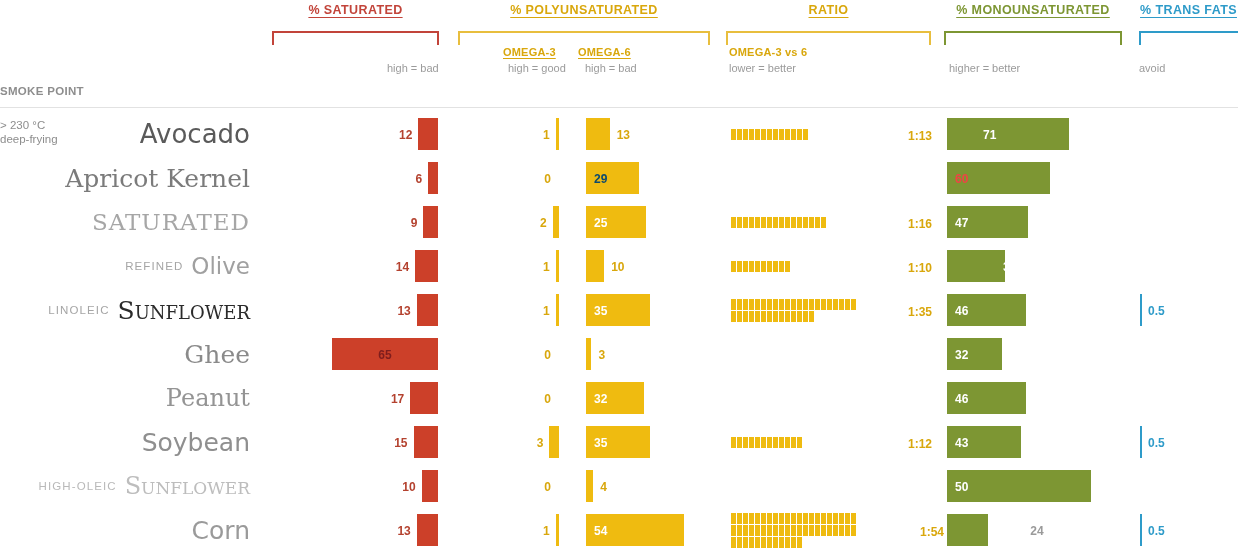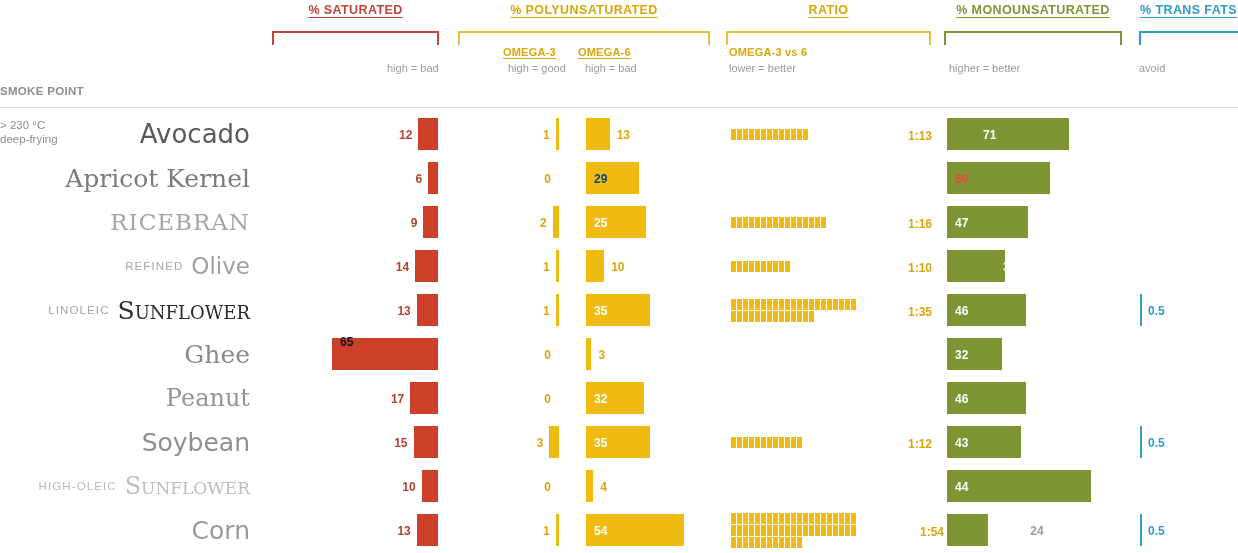--- a/index.html
+++ b/index.html
@@ -122,21 +122,21 @@
         <div class="bar" style="left:428.22px;top:6px;width:9.78px;height:32px;background:#cc4029;"></div>
         <div class="val" style="left:398.22px;top:17px;width:24px;text-align:right;color:#b4422f;">6</div>
         <div class="val" style="left:527px;top:17px;width:24px;text-align:right;color:#d9a70c;">0</div>
         <div class="bar" style="left:586px;top:6px;width:52.78px;height:32px;background:#efbb10;"></div>
         <div class="val val-in" style="left:594px;top:17px;color:#0c4a6e;">29</div>
         <div class="bar" style="left:947px;top:6px;width:103.2px;height:32px;background:#7d9633;"></div>
         <div class="val val-in" style="left:955px;top:17px;color:#ef4444;">60</div>
       </div>
       <div class="row" style="top:200px;">
         <div class="oil-name">
-          <span class="oil-main" style="font-size:23px;color:#a6a6a6;font-family:&quot;DejaVu Serif&quot;, serif;letter-spacing:1px;">RICEBRAN</span>
+          <span class="oil-main" style="font-size:23px;color:#a6a6a6;font-family:&quot;DejaVu Serif&quot;, serif;letter-spacing:1px;">SATURATED</span>
         </div>
         <div class="bar" style="left:423.33px;top:6px;width:14.669999999999998px;height:32px;background:#cc4029;"></div>
         <div class="val" style="left:393.33px;top:17px;width:24px;text-align:right;color:#b4422f;">9</div>
         <div class="bar" style="left:552.6px;top:6px;width:6.4px;height:32px;background:#efbb10;"></div>
         <div class="val" style="left:522.6px;top:17px;width:24px;text-align:right;color:#d9a70c;">2</div>
         <div class="bar" style="left:586px;top:6px;width:60.06px;height:32px;background:#efbb10;"></div>
         <div class="val val-in" style="left:594px;top:17px;color:#fff;">25</div>
         <div class="ticks" style="left:731px;top:16.5px;">
           <div class="tick" style="background:#efbb10;"></div>
           <div class="tick" style="background:#efbb10;"></div>
@@ -238,21 +238,21 @@
         <div class="bar" style="left:947px;top:6px;width:79.12px;height:32px;background:#7d9633;"></div>
         <div class="val val-in" style="left:955px;top:17px;color:#fff;">46</div>
         <div class="bar" style="left:1140px;top:6px;width:2px;height:32px;background:#2e9bc9;"></div>
         <div class="val" style="left:1148px;top:17px;color:#2e9bc9;">0.5</div>
       </div>
       <div class="row" style="top:332px;">
         <div class="oil-name">
           <span class="oil-main" style="font-size:25px;color:#8a8a8a;font-family:&quot;DejaVu Serif&quot;, serif;letter-spacing:0px;">Ghee</span>
         </div>
         <div class="bar" style="left:332.05px;top:6px;width:105.94999999999999px;height:32px;background:#cc4029;"></div>
-        <div class="val val-in" style="left:340.05px;top:4px;color:#0f172a;width:89.94999999999999px;text-align:left;">65</div>
+        <div class="val val-in" style="left:340.05px;top:17px;color:#7f1d1d;width:89.94999999999999px;text-align:center;">65</div>
         <div class="val" style="left:527px;top:17px;width:24px;text-align:right;color:#d9a70c;">0</div>
         <div class="bar" style="left:586px;top:6px;width:5.46px;height:32px;background:#efbb10;"></div>
         <div class="val" style="left:598.46px;top:17px;color:#d9a70c;">3</div>
         <div class="bar" style="left:947px;top:6px;width:55.04px;height:32px;background:#7d9633;"></div>
         <div class="val val-in" style="left:955px;top:17px;color:#fff;">32</div>
       </div>
       <div class="row" style="top:376px;">
         <div class="oil-name">
           <span class="oil-main" style="font-size:24px;color:#949494;font-family:&quot;DejaVu Serif&quot;, serif;letter-spacing:0px;">Peanut</span>
         </div>
@@ -298,21 +298,21 @@
         <div class="oil-name">
           <span class="oil-qual" style="color:#b9b9b9;">HIGH-OLEIC</span>
           <span class="oil-main" style="font-size:24px;color:#bdbdbd;font-family:&quot;DejaVu Serif&quot;, serif;letter-spacing:0px;font-variant:small-caps;">Sunflower</span>
         </div>
         <div class="bar" style="left:421.7px;top:6px;width:16.299999999999997px;height:32px;background:#cc4029;"></div>
         <div class="val" style="left:391.7px;top:17px;width:24px;text-align:right;color:#b4422f;">10</div>
         <div class="val" style="left:527px;top:17px;width:24px;text-align:right;color:#d9a70c;">0</div>
         <div class="bar" style="left:586px;top:6px;width:7.28px;height:32px;background:#efbb10;"></div>
         <div class="val" style="left:600.28px;top:17px;color:#d9a70c;">4</div>
         <div class="bar" style="left:947px;top:6px;width:144.48px;height:32px;background:#7d9633;"></div>
-        <div class="val val-in" style="left:955px;top:17px;color:#fff;">44</div>
+        <div class="val val-in" style="left:955px;top:17px;color:#fff;">50</div>
       </div>
       <div class="row" style="top:508px;">
         <div class="oil-name">
           <span class="oil-main" style="font-size:25px;color:#9a9a9a;font-family:&quot;DejaVu Sans&quot;, sans-serif;letter-spacing:0px;">Corn</span>
         </div>
         <div class="bar" style="left:416.81px;top:6px;width:21.189999999999998px;height:32px;background:#cc4029;"></div>
         <div class="val" style="left:386.81px;top:17px;width:24px;text-align:right;color:#b4422f;">13</div>
         <div class="bar" style="left:555.8px;top:6px;width:3.2px;height:32px;background:#efbb10;"></div>
         <div class="val" style="left:525.8px;top:17px;width:24px;text-align:right;color:#d9a70c;">1</div>
         <div class="bar" style="left:586px;top:6px;width:98.28px;height:32px;background:#efbb10;"></div>

